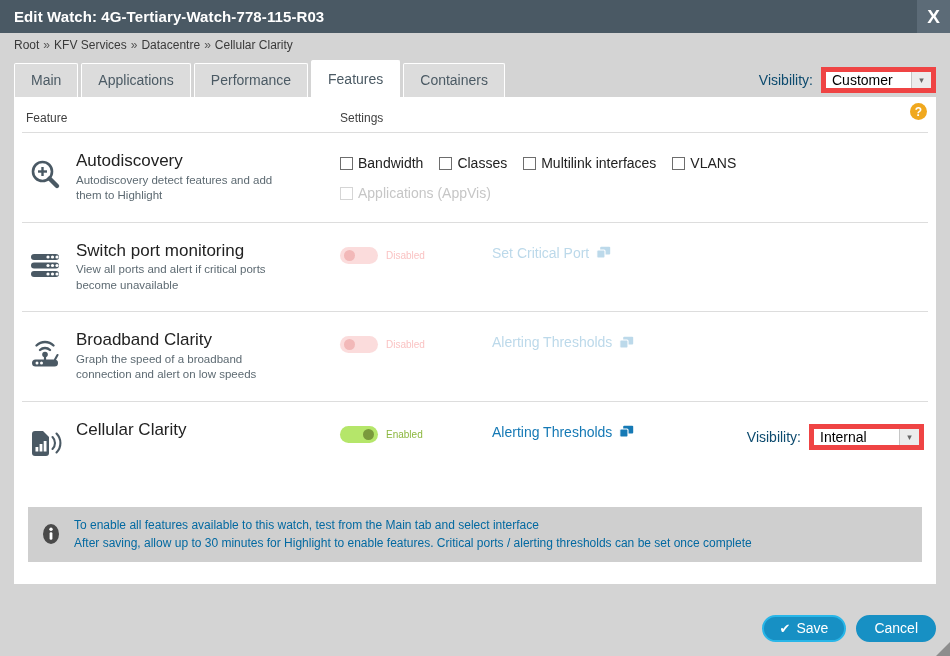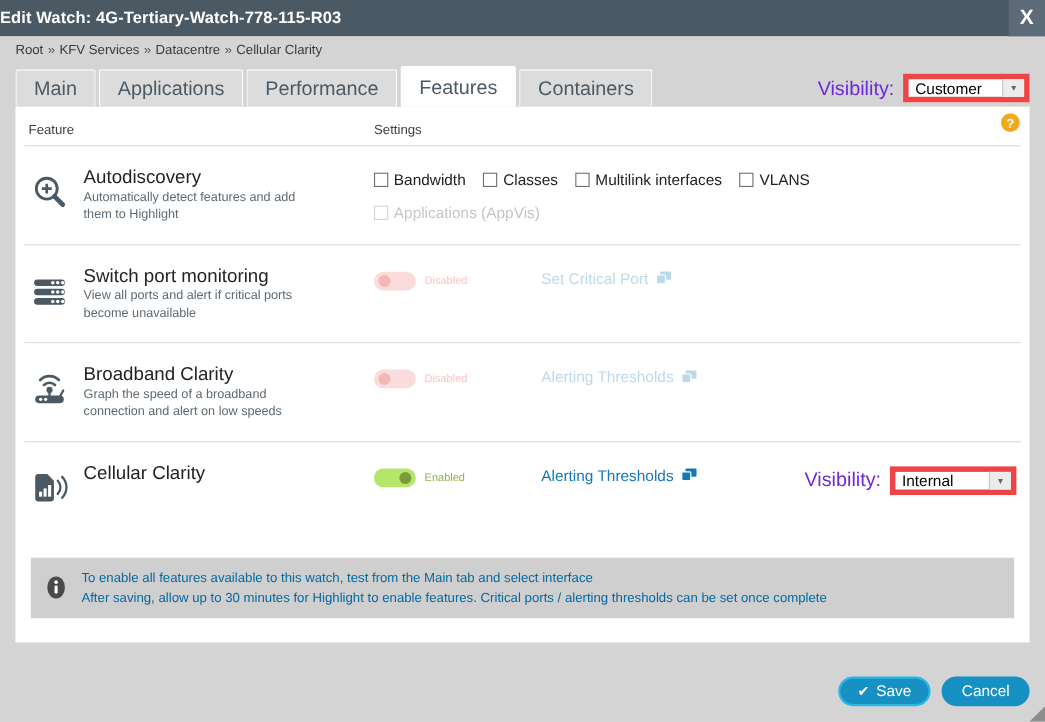--- a/index.html
+++ b/index.html
@@ -26,20 +26,21 @@
   
   .titlebar {
     height: 33px;
     background: #4a5964;
     display: flex;
     align-items: center;
     justify-content: space-between;
     color: #ffffff;
   }
   .titlebar-text {
+    padding-left: 14px;
     font-size: 15px;
     font-weight: bold;
     letter-spacing: 0.1px;
     white-space: nowrap;
   }
   .close-btn {
     width: 33px;
     height: 33px;
     background: #5c6b77;
     color: #ffffff;
@@ -83,21 +84,21 @@
     gap: 3px;
     height: 100%;
   }
   .tab {
     background: #dcdcdc;
     border: 1px solid #ffffff;
     border-bottom: none;
     padding: 0 16px;
     height: 33px;
     line-height: 33px;
-    font-size: 18px;
+    font-size: 14px;
     color: #4b5a64;
     cursor: pointer;
     border-radius: 2px 2px 0 0;
     white-space: nowrap;
   }
   .tab.active {
     background: #ffffff;
     color: #4b5a64;
     height: 36px;
     line-height: 36px;
@@ -109,22 +110,22 @@
   }
   .visibility-top {
     position: absolute;
     right: 14px;
     bottom: 4px;
     display: flex;
     align-items: center;
     gap: 8px;
   }
   .visibility-label {
-    font-size: 18px;
-    color: #6d28d9;
+    font-size: 14px;
+    color: #0c4a6e;
     white-space: nowrap;
   }
   .select {
     position: relative;
     width: 115px;
     height: 26px;
     background: #ffffff;
     border: 5px solid #ef4444;
     display: flex;
     align-items: center;
@@ -432,21 +433,21 @@
       <div class="row-icon">
         <svg width="34" height="34" viewBox="0 0 34 34" aria-hidden="true">
           <circle cx="14.5" cy="14.5" r="9.5" fill="none" stroke="#4a5964" stroke-width="2.6"></circle>
           <line x1="14.5" y1="10" x2="14.5" y2="19" stroke="#4a5964" stroke-width="2.4"></line>
           <line x1="10" y1="14.5" x2="19" y2="14.5" stroke="#4a5964" stroke-width="2.4"></line>
           <line x1="21.5" y1="21.5" x2="29" y2="29" stroke="#4a5964" stroke-width="4.4" stroke-linecap="round"></line>
         </svg>
       </div>
       <div class="row-text">
         <div class="row-title">Autodiscovery</div>
-        <div class="row-desc">Automatically detect features and add them to Highlight</div>
+        <div class="row-desc">Autodiscovery detect features and add them to Highlight</div>
       </div>
       <div class="row-settings">
         <div class="checks">
           <label class="check">
             <span class="box"></span>
             <span>Bandwidth</span>
           </label>
           <label class="check">
             <span class="box"></span>
             <span>Classes</span>

